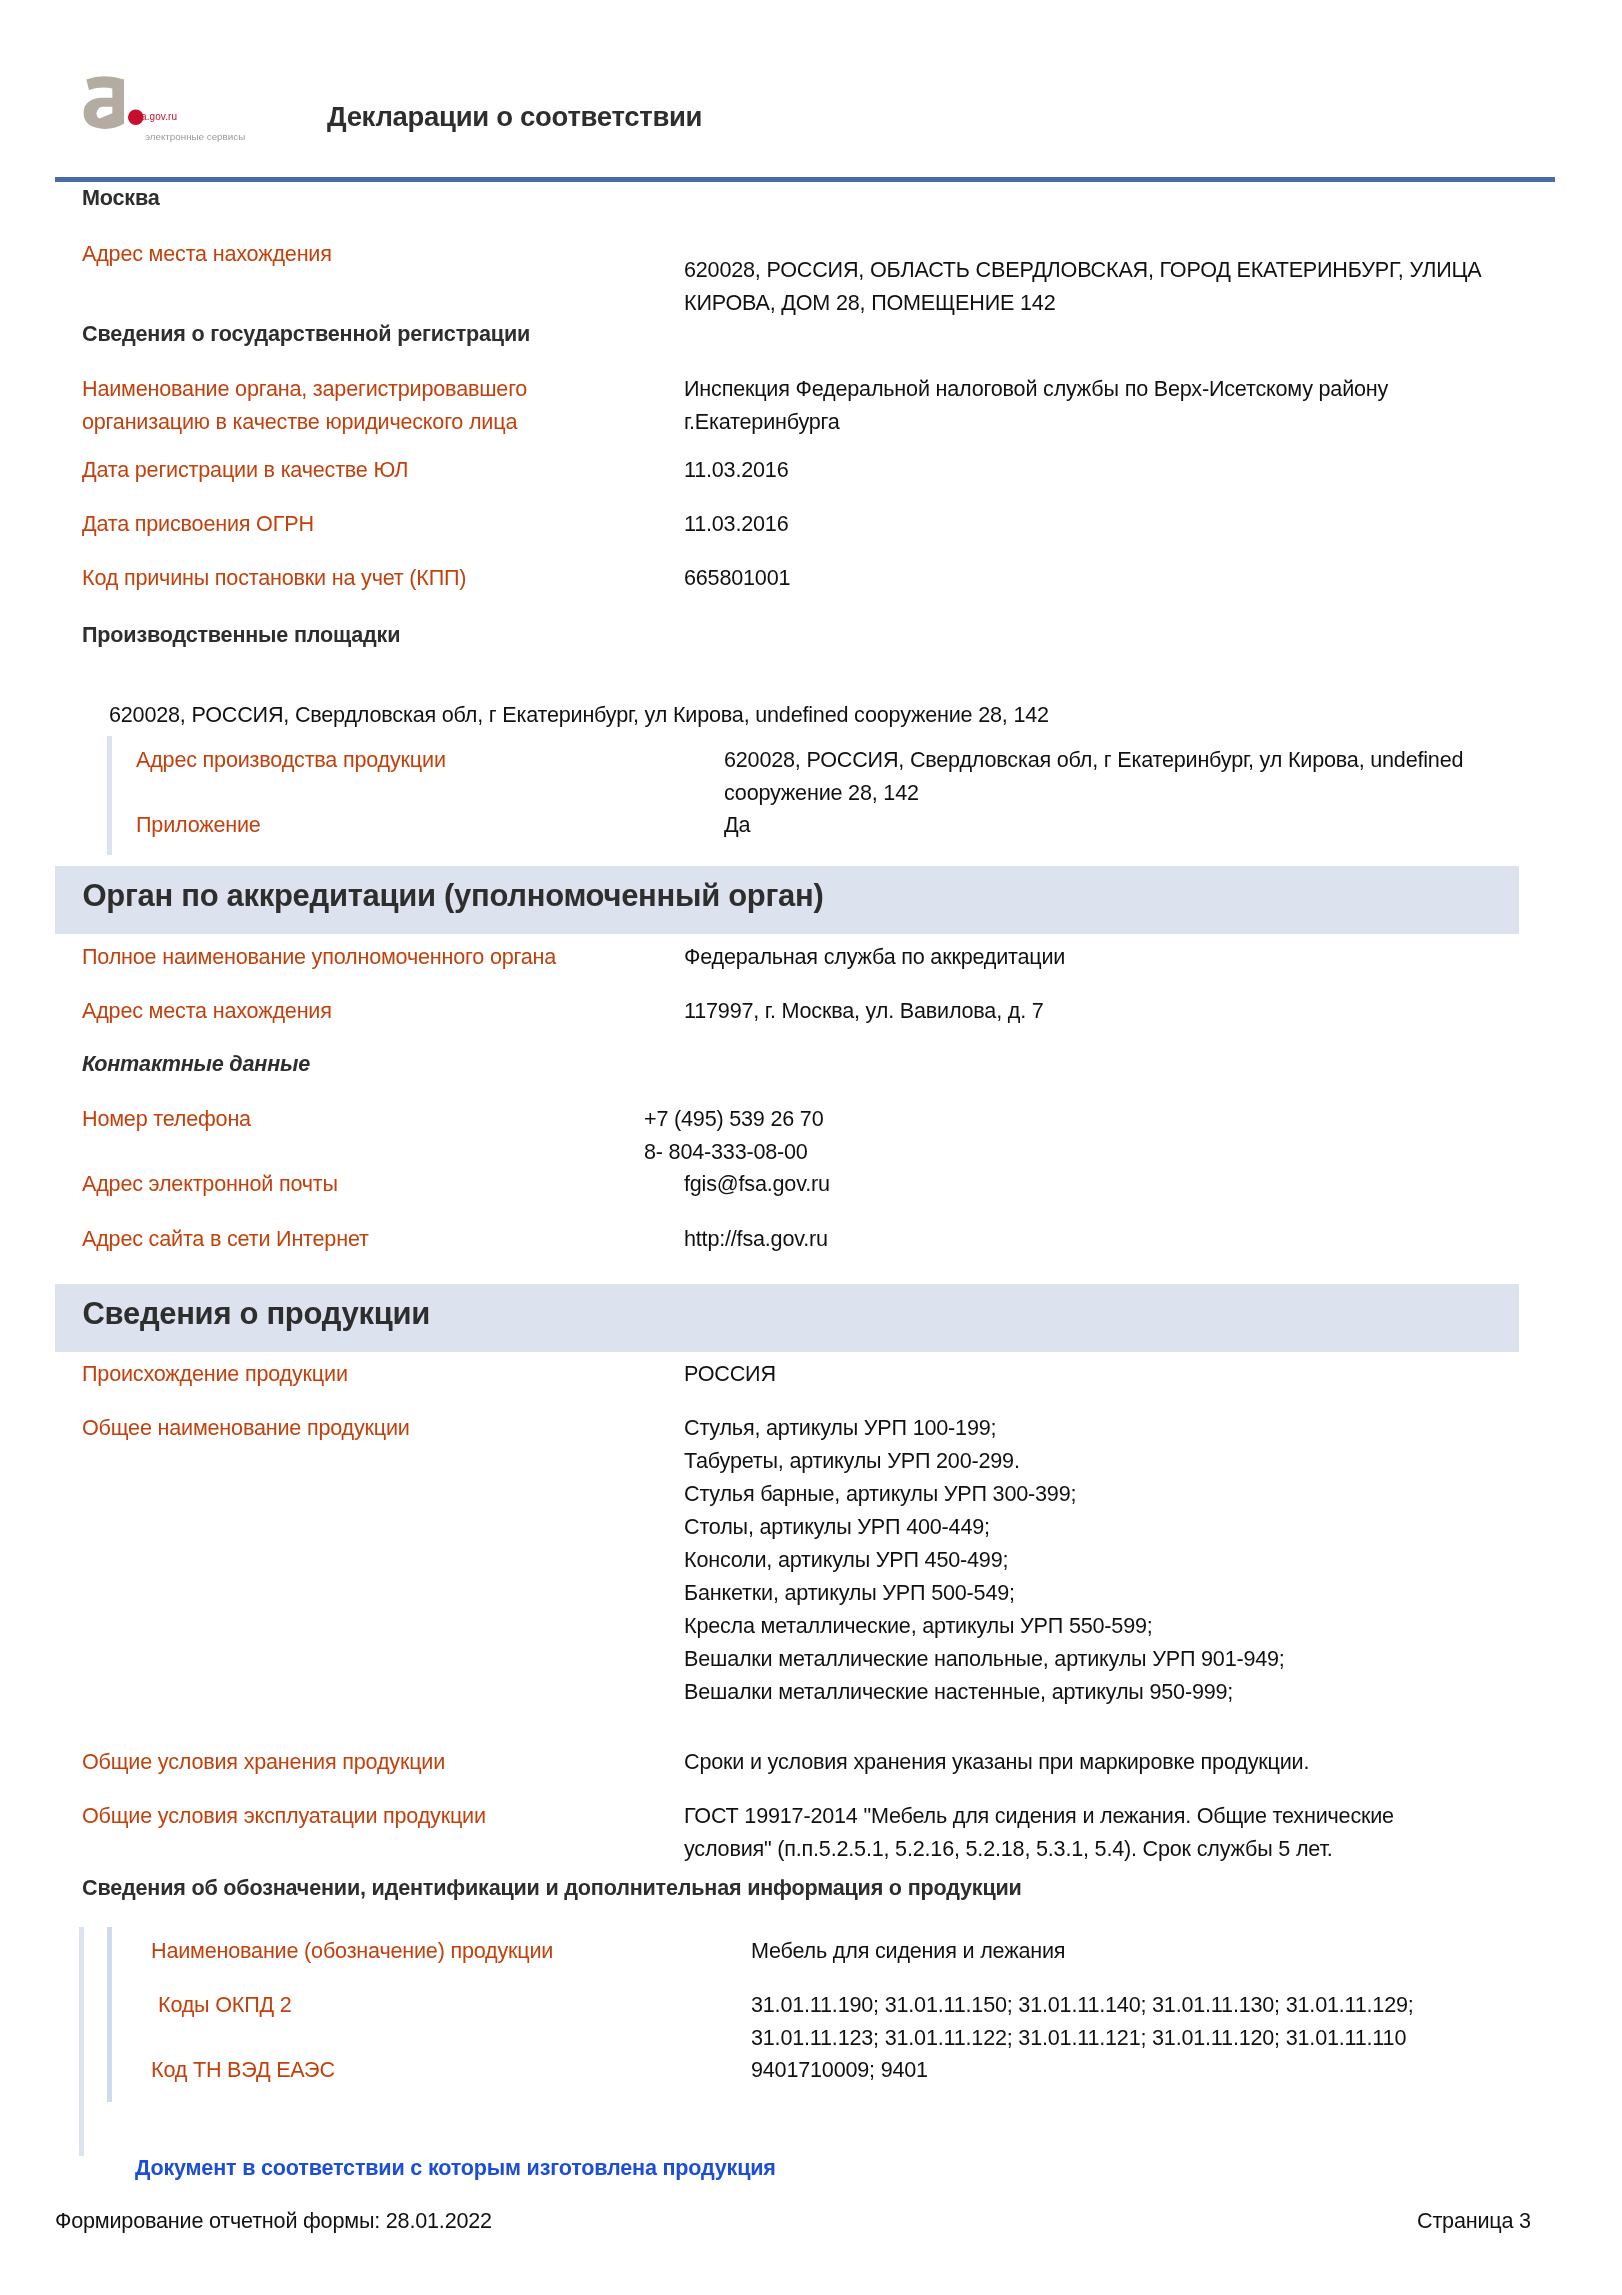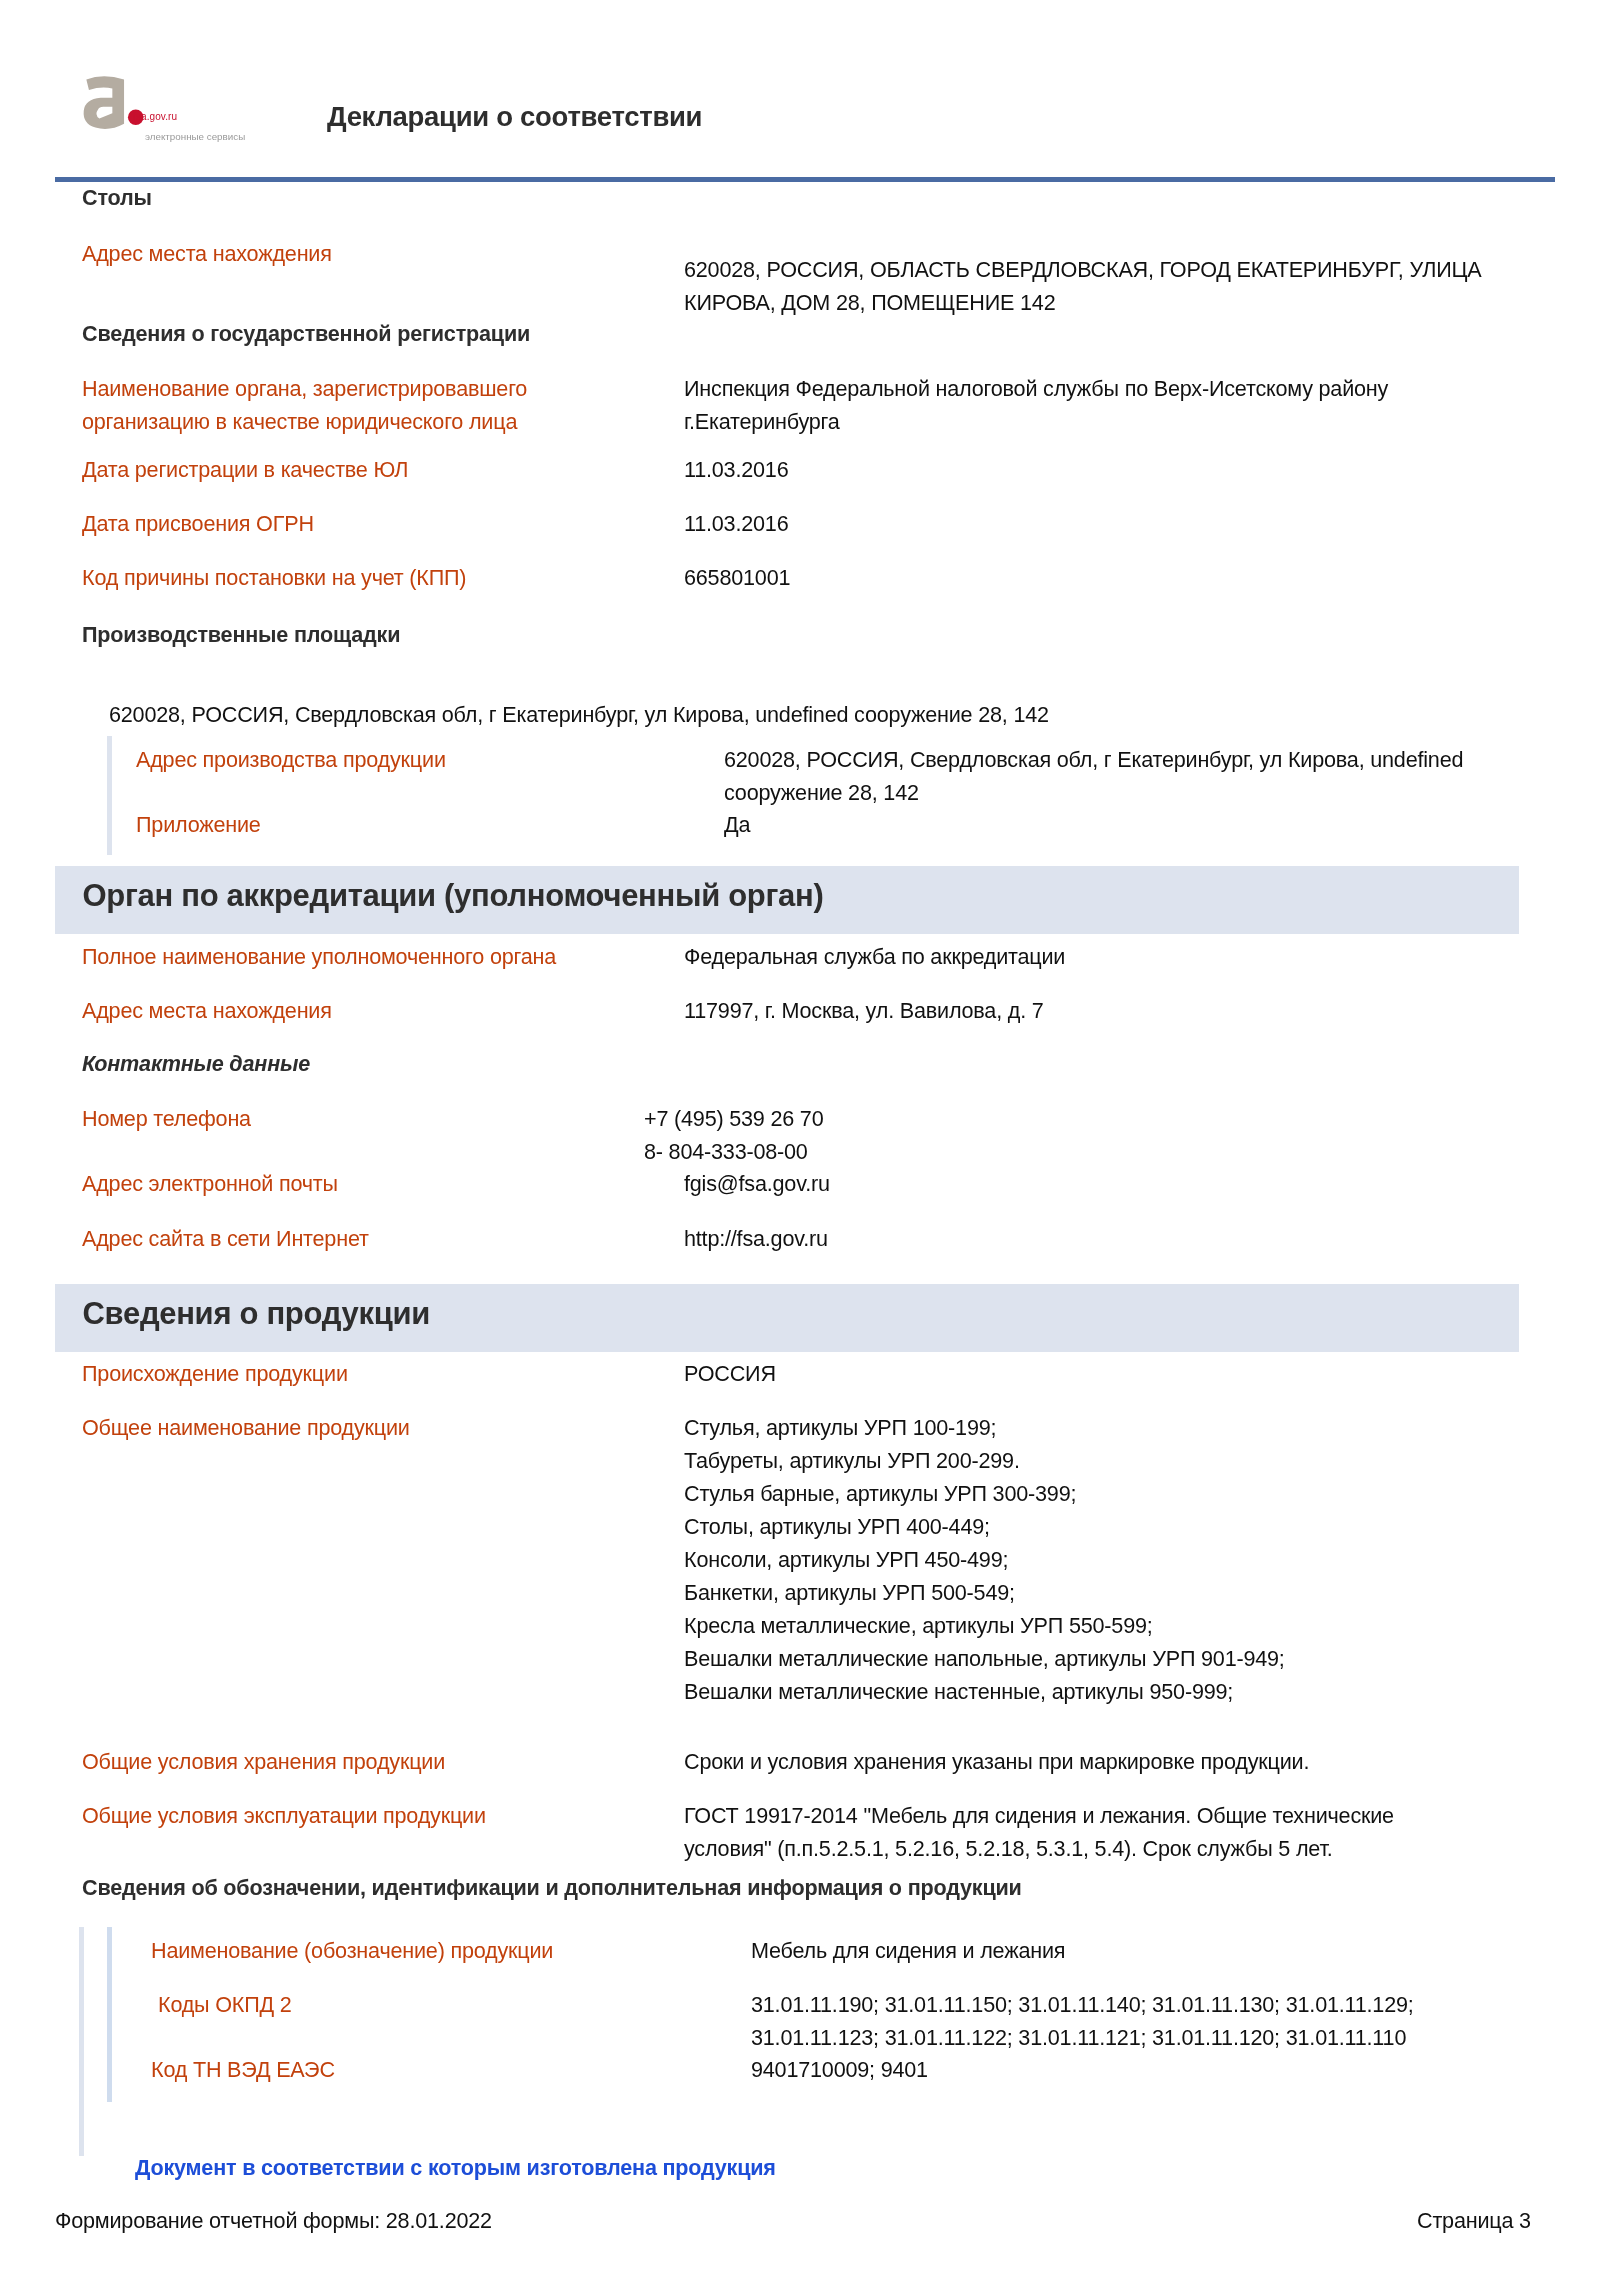--- a/index.html
+++ b/index.html
@@ -29,21 +29,21 @@
   <svg class="logo-mark" width="72" height="65" viewBox="0 0 110 100">
     <path d="M14 10 Q40 0 72 10 L72 78 Q50 90 28 84 Q8 78 10 58 Q12 40 36 38 L54 38 L54 24 Q38 20 18 26 Z M32 56 Q26 64 34 70 L54 62 L54 52 L40 52 Q34 52 32 56 Z" fill="#b4aca1"></path>
     <circle cx="90" cy="68" r="12" fill="#c8102e"></circle>
   </svg>
   <span class="logo-site">fsa.gov.ru</span>
   <span class="logo-sub">электронные сервисы</span>
 </div>
 <div class="abs doc-title">Декларации о соответствии</div>
 <div class="abs rule"></div>
 
-<div class="subhead" style="left:82px; top:185px;">Столы</div>
+<div class="subhead" style="left:82px; top:185px;">Москва</div>
 <div class="label" style="left:82px; top:237px;">Адрес места нахождения</div>
 <div class="value" style="left:684px; top:253px;">620028, РОССИЯ, ОБЛАСТЬ СВЕРДЛОВСКАЯ, ГОРОД ЕКАТЕРИНБУРГ, УЛИЦА
 КИРОВА, ДОМ 28, ПОМЕЩЕНИЕ 142</div>
 
 <div class="subhead" style="left:82px; top:321px;">Сведения о государственной регистрации</div>
 <div class="label" style="left:82px; top:372px; white-space:pre-line;">Наименование органа, зарегистрировавшего
 организацию в качестве юридического лица</div>
 <div class="value" style="left:684px; top:372px;">Инспекция Федеральной налоговой службы по Верх-Исетскому району
 г.Екатеринбурга</div>
 <div class="label" style="left:82px; top:453px;">Дата регистрации в качестве ЮЛ</div>

